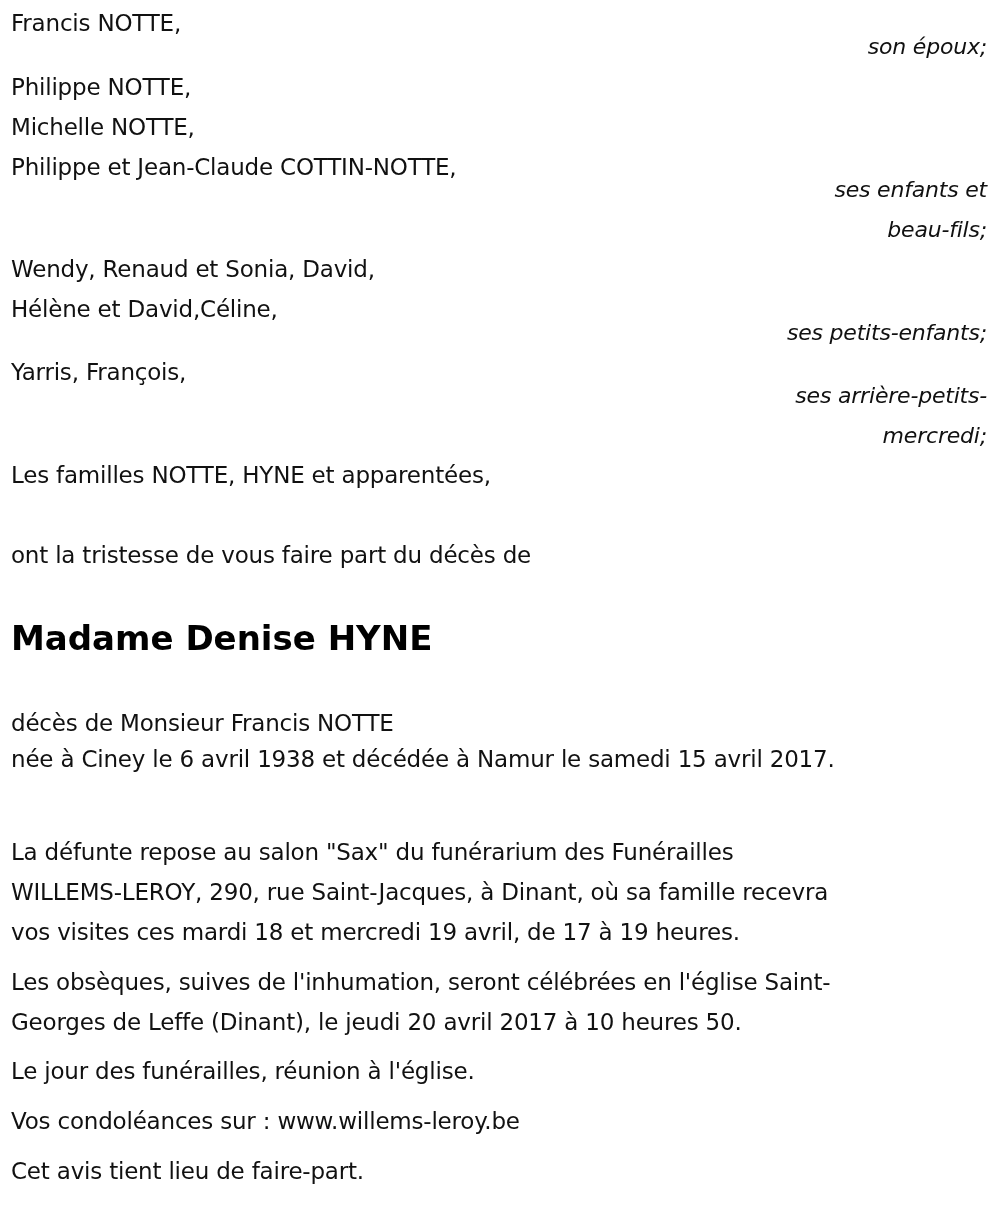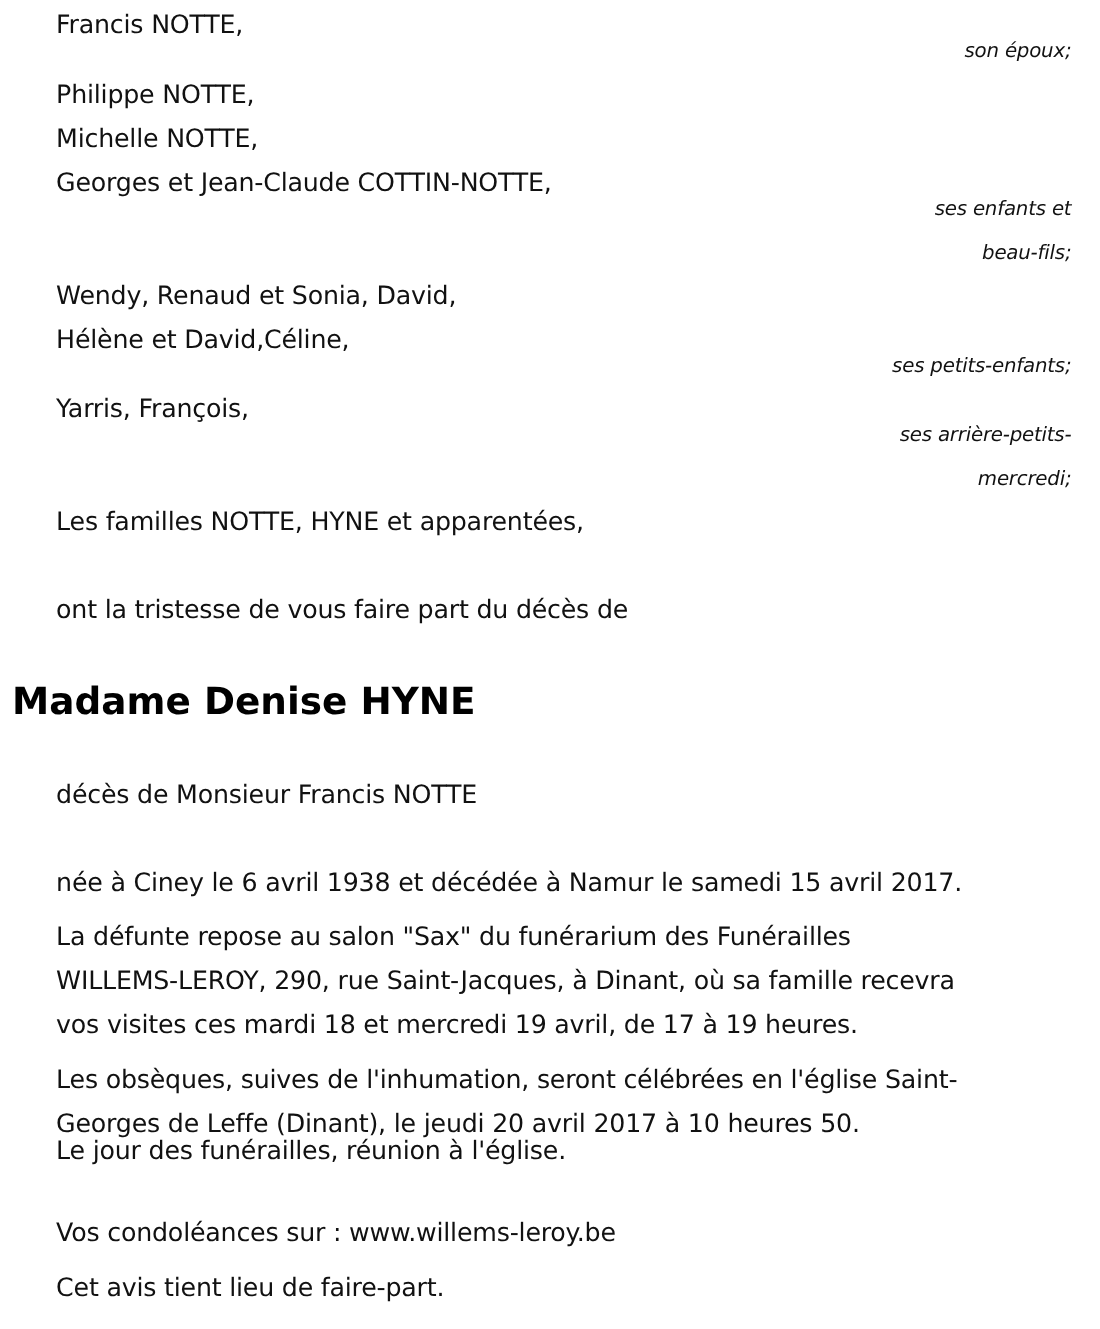--- a/index.html
+++ b/index.html
@@ -2,71 +2,71 @@
 <html><head>
 <meta charset="utf-8">
 <style>
   html, body { margin: 0; padding: 0; background: #ffffff; }
   body {
     width: 1000px; height: 1208px; position: relative; overflow: hidden;
     font-family: "DejaVu Sans", sans-serif; color: #111111;
   }
   .line {
     position: absolute; left: 11px; font-size: 23px; line-height: 30px;
-    white-space: nowrap; letter-spacing: -0.2px; margin-left: 40px;
+    white-space: nowrap; letter-spacing: -0.2px;
   }
   .role {
-    position: absolute; right: 26px; font-size: 18px; line-height: 30px;
+    position: absolute; right: 13px; font-size: 22px; line-height: 30px;
     font-style: italic; text-align: center; white-space: nowrap; letter-spacing: -0.2px;
   }
   .title {
     position: absolute; left: 11px; font-size: 34px; line-height: 40px;
     font-weight: bold; white-space: nowrap; color: #000; text-align: right;
   }
 </style>
 </head>
 <body>
 
 <div>
 
   <div class="line" style="top:8px">Francis NOTTE,</div>
   <div class="role" style="top:32px">son époux;</div>
 
   <div class="line" style="top:72px">Philippe NOTTE,</div>
   <div class="line" style="top:112px">Michelle NOTTE,</div>
-  <div class="line" style="top:152px">Georges et Jean-Claude COTTIN-NOTTE,</div>
+  <div class="line" style="top:152px">Philippe et Jean-Claude COTTIN-NOTTE,</div>
   <div class="role" style="top:175px">ses enfants et</div>
   <div class="role" style="top:215px">beau-fils;</div>
 
   <div class="line" style="top:254px">Wendy, Renaud et Sonia, David,</div>
   <div class="line" style="top:294px">Hélène et David,Céline,</div>
   <div class="role" style="top:318px">ses petits-enfants;</div>
 
   <div class="line" style="top:357px">Yarris, François,</div>
   <div class="role" style="top:381px">ses arrière-petits-</div>
   <div class="role" style="top:421px">mercredi;</div>
 
   <div class="line" style="top:460px">Les familles NOTTE, HYNE et apparentées,</div>
 
   <div class="line" style="top:540px">ont la tristesse de vous faire part du décès de</div>
 
   <div class="title" style="top:618px">Madame Denise HYNE</div>
 
   <div class="line" style="top:708px">décès de Monsieur Francis NOTTE</div>
 
-  <div class="line" style="top:788px">née à Ciney le 6 avril 1938 et décédée à Namur le samedi 15 avril 2017.</div>
+  <div class="line" style="top:744px">née à Ciney le 6 avril 1938 et décédée à Namur le samedi 15 avril 2017.</div>
 
   <div class="line" style="top:837px">La défunte repose au salon "Sax" du funérarium des Funérailles</div>
   <div class="line" style="top:877px">WILLEMS-LEROY, 290, rue Saint-Jacques, à Dinant, où sa famille recevra</div>
   <div class="line" style="top:917px">vos visites ces mardi 18 et mercredi 19 avril, de 17 à 19 heures.</div>
 
   <div class="line" style="top:967px">Les obsèques, suives de l'inhumation, seront célébrées en l'église Saint-</div>
   <div class="line" style="top:1007px">Georges de Leffe (Dinant), le jeudi 20 avril 2017 à 10 heures 50.</div>
 
-  <div class="line" style="top:1032px">Le jour des funérailles, réunion à l'église.</div>
+  <div class="line" style="top:1056px">Le jour des funérailles, réunion à l'église.</div>
 
   <div class="line" style="top:1106px">
     <span>Vos condoléances sur : </span><span>www.willems-leroy.be</span>
   </div>
 
   <div class="line" style="top:1156px">Cet avis tient lieu de faire-part.</div>
 
 </div>
 
 </body></html>

